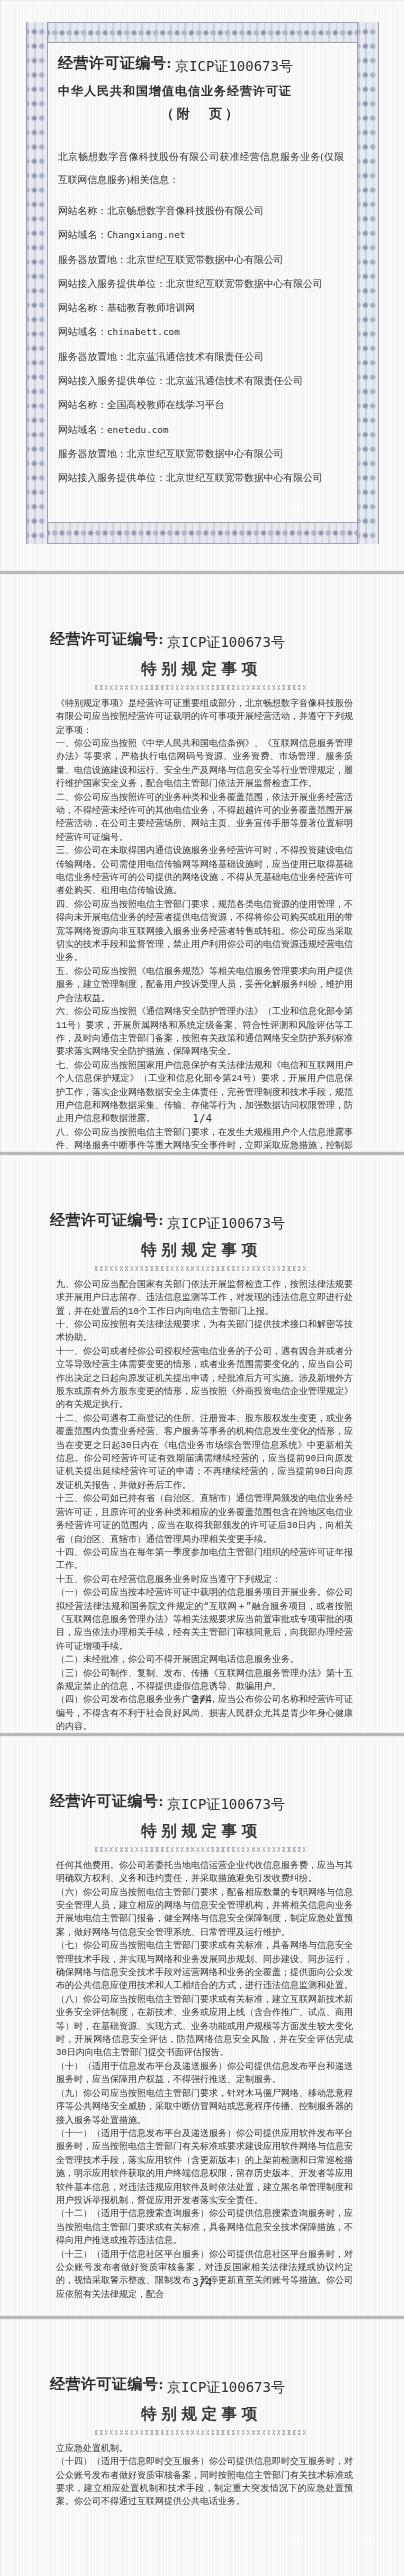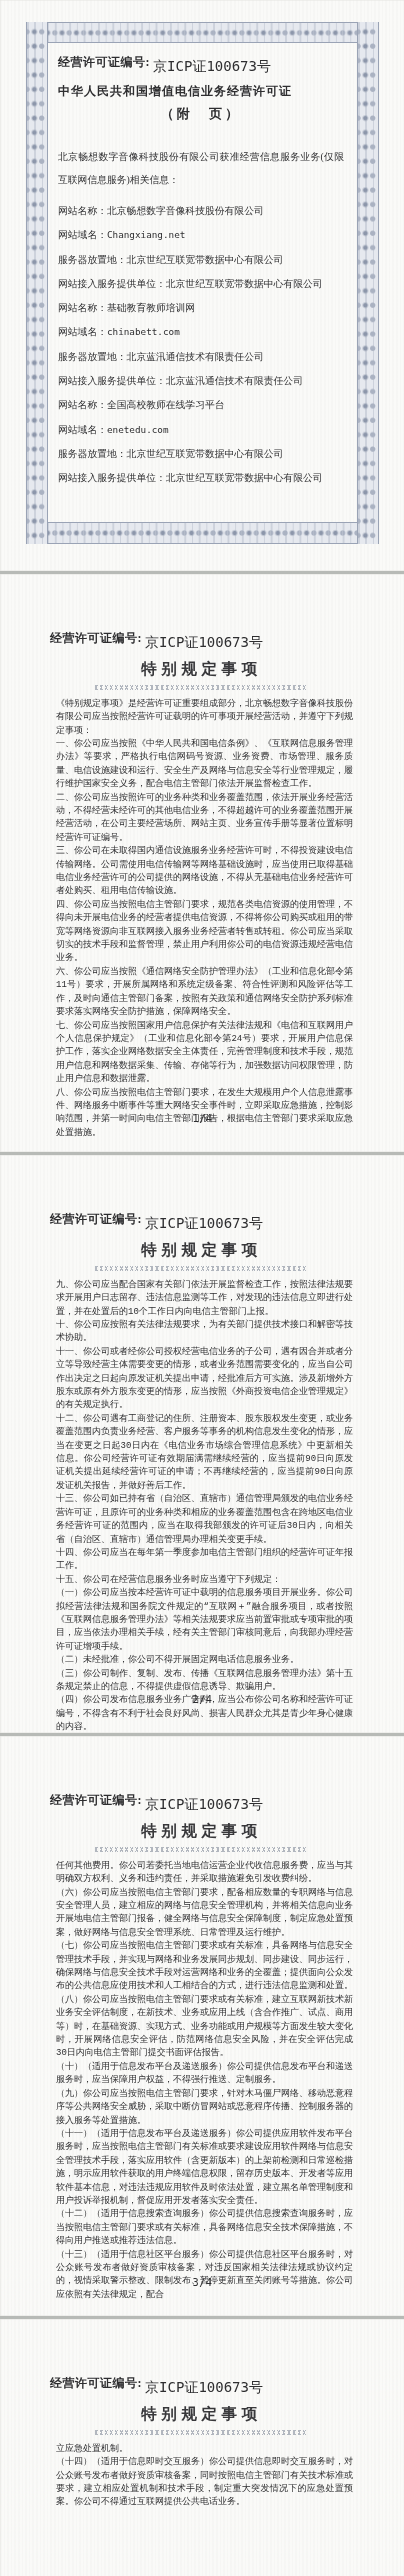--- a/index.html
+++ b/index.html
@@ -31,21 +31,21 @@
       repeating-linear-gradient(90deg,#cdd2dc 0 1.5px,#e6e9ef 1.5px 7.2px);
     background-size:14.4px 19.6px;
   }
   .orn-top{left:26px;right:26px;top:21.6px;height:19.6px;border-top:1px solid #9aa3b5;border-bottom:1px solid #9aa3b5;}
   .orn-bottom{left:26px;right:26px;bottom:27px;height:19.6px;border-top:1px solid #9aa3b5;border-bottom:1px solid #9aa3b5;}
   .orn-left{top:21.6px;bottom:27px;left:26px;width:19.6px;border-left:1px solid #9aa3b5;border-right:1px solid #9aa3b5;background-size:19.6px 14.4px;}
   .orn-right{top:21.6px;bottom:27px;right:26px;width:19.6px;border-left:1px solid #9aa3b5;border-right:1px solid #9aa3b5;background-size:19.6px 14.4px;}
 
   .cert-inner{position:relative;z-index:2;padding:54px 61px 0 58px;}
   .lic-row{display:flex;align-items:flex-start;}
-  .lic-label{font-size:12px;font-weight:bold;letter-spacing:0.5px;white-space:nowrap;}
+  .lic-label{font-size:15px;font-weight:bold;letter-spacing:0.5px;white-space:nowrap;}
   .lic-value{font-size:14px;margin-top:3.6px;margin-left:3.1px;font-family:"DejaVu Sans Mono","Liberation Mono",monospace;white-space:nowrap;}
   .cert-title{margin:7.2px 0 0 0;text-align:left;font-size:12px;font-weight:bold;letter-spacing:1px;}
   .cert-subtitle{margin:5.2px 0 0 0;text-align:center;font-size:13px;font-weight:bold;letter-spacing:3.1px;}
   .cert-intro{margin:21.6px 0 0 0;font-size:9.8px;line-height:23px;text-align:justify;}
   .entries{margin-top:13.4px;}
   .entry{font-size:9.8px;line-height:13px;margin-bottom:11.3px;text-align:justify;}
   .entry-label{white-space:nowrap;}
   .entry-value.mono{font-family:"DejaVu Sans Mono","Liberation Mono",monospace;font-size:9.3px;}
 
   
@@ -116,20 +116,21 @@
       <h2 class="prov-title">特别规定事项</h2>
       <div class="zigzag"></div>
     </div>
     <div class="prov-body">
 
     <p class="para">《特别规定事项》是经营许可证重要组成部分，北京畅想数字音像科技股份有限公司应当按照经营许可证载明的许可事项开展经营活动，并遵守下列规定事项：</p>
         <p class="para">一、你公司应当按照《中华人民共和国电信条例》、《互联网信息服务管理办法》等要求，严格执行电信网码号资源、业务资费、市场管理、服务质量、电信设施建设和运行、安全生产及网络与信息安全等行业管理规定，履行维护国家安全义务，配合电信主管部门依法开展监督检查工作。</p>
         <p class="para">二、你公司应当按照许可的业务种类和业务覆盖范围，依法开展业务经营活动，不得经营未经许可的其他电信业务，不得超越许可的业务覆盖范围开展经营活动，在公司主要经营场所、网站主页、业务宣传手册等显著位置标明经营许可证编号。</p>
         <p class="para">三、你公司在未取得国内通信设施服务业务经营许可时，不得投资建设电信传输网络。公司需使用电信传输网等网络基础设施时，应当使用已取得基础电信业务经营许可的公司提供的网络设施，不得从无基础电信业务经营许可者处购买、租用电信传输设施。</p>
         <p class="para">四、你公司应当按照电信主管部门要求，规范各类电信资源的使用管理，不得向未开展电信业务的经营者提供电信资源，不得将你公司购买或租用的带宽等网络资源向非互联网接入服务业务经营者转售或转租。你公司应当采取切实的技术手段和监督管理，禁止用户利用你公司的电信资源违规经营电信业务。</p>
+        <p class="para">五、你公司应当按照《电信服务规范》等相关电信服务管理要求向用户提供服务，建立管理制度，配备用户投诉受理人员，妥善化解服务纠纷，维护用户合法权益。</p>
         <p class="para">六、你公司应当按照《通信网络安全防护管理办法》（工业和信息化部令第11号）要求，开展所属网络和系统定级备案、符合性评测和风险评估等工作，及时向通信主管部门备案，按照有关政策和通信网络安全防护系列标准要求落实网络安全防护措施，保障网络安全。</p>
         <p class="para">七、你公司应当按照国家用户信息保护有关法律法规和《电信和互联网用户个人信息保护规定》（工业和信息化部令第24号）要求，开展用户信息保护工作，落实企业网络数据安全主体责任，完善管理制度和技术手段，规范用户信息和网络数据采集、传输、存储等行为，加强数据访问权限管理，防止用户信息和数据泄露。</p>
         <p class="para">八、你公司应当按照电信主管部门要求，在发生大规模用户个人信息泄露事件、网络服务中断事件等重大网络安全事件时，立即采取应急措施，控制影响范围，并第一时间向电信主管部门报告，根据电信主管部门要求采取应急处置措施。</p>
       </div>
     <div class="pageno">1/4</div>
   </section>
 
   <section class="page page-prov">
     <div class="prov-head">
       <div class="lic-row">

